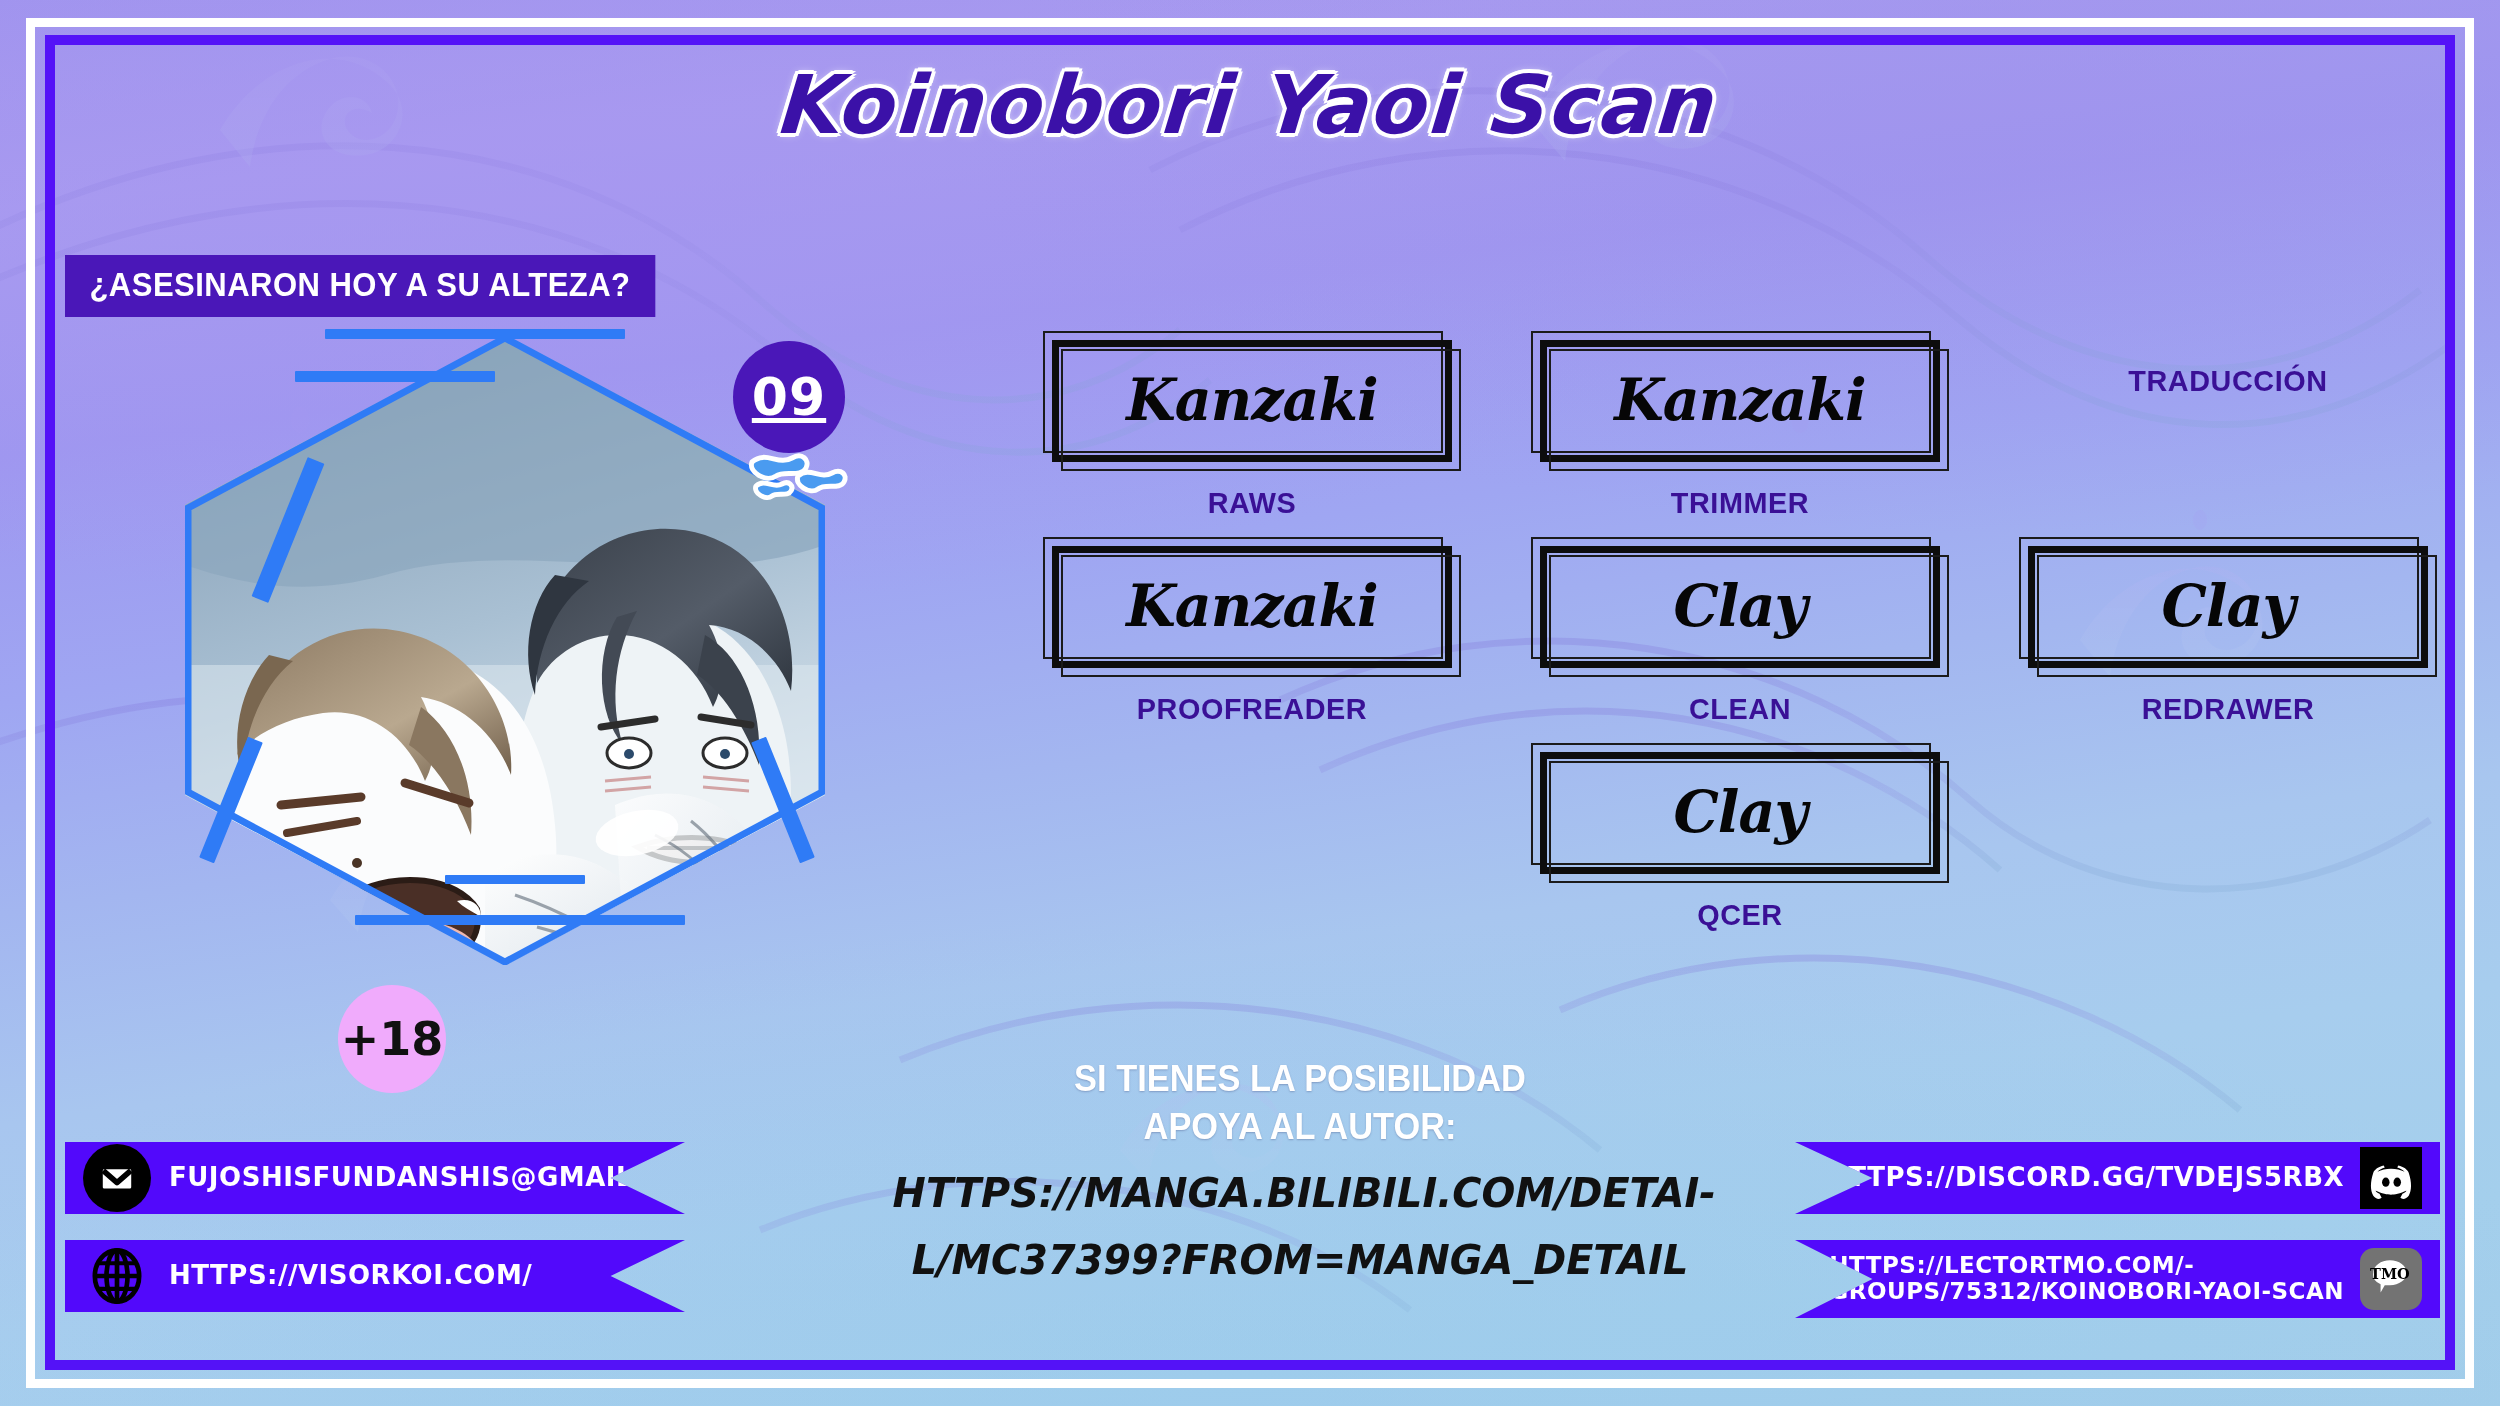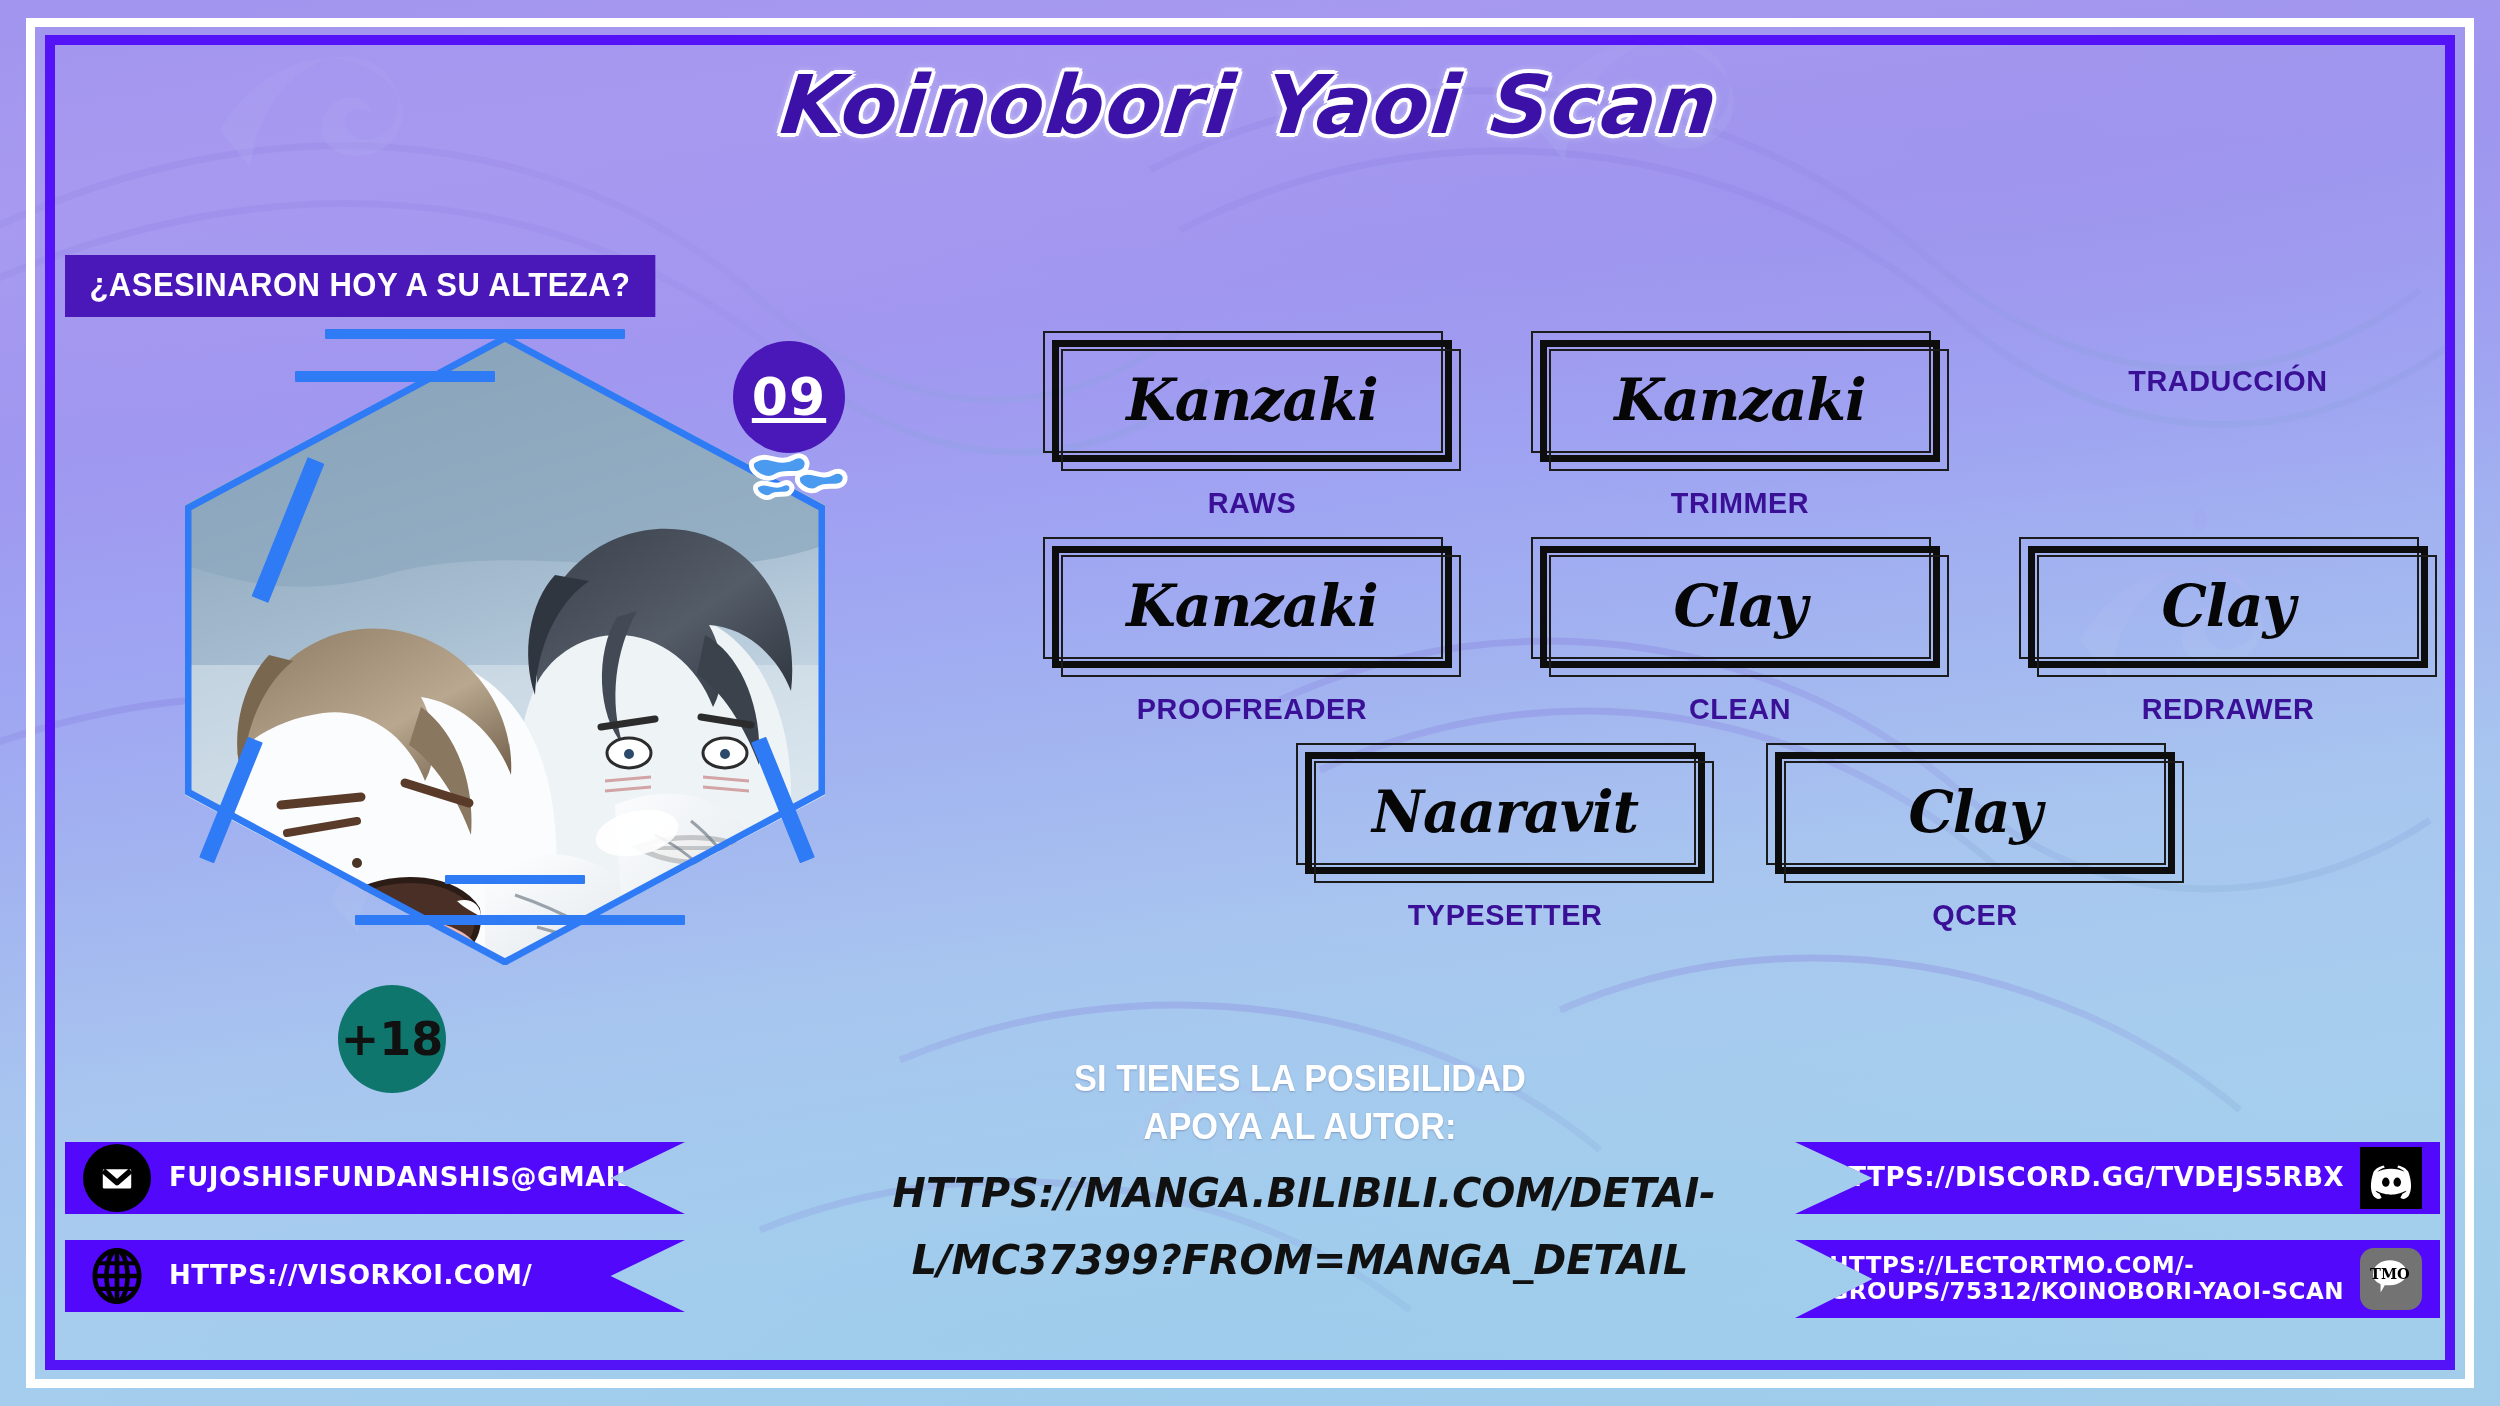--- a/index.html
+++ b/index.html
@@ -101,21 +101,21 @@
     width:112px;height:112px;border-radius:50%;
     background:#4a17b8;
     display:flex;align-items:center;justify-content:center;
     color:#fff;
     font-family:"DejaVu Sans", sans-serif;
     font-weight:700;font-size:52px;letter-spacing:1px;text-decoration:underline;
   }
   .age-badge{
     position:absolute;left:338px;top:985px;
     width:108px;height:108px;border-radius:50%;
-    background:#0f766e;
+    background:#f0abfc;
     display:flex;align-items:center;justify-content:center;
     color:#111;
     font-family:"DejaVu Sans", sans-serif;
     font-weight:700;font-size:46px;
   }
 
   
   .credits{position:absolute;left:1030px;top:340px;width:1420px;}
   .crow{display:flex;justify-content:center;gap:88px;margin-bottom:26px;}
   .crow.r3{gap:70px;}
@@ -439,29 +439,20 @@
         <div class="crole">REDRAWER</div>
       </div>
     </div>
 
     <div class="crow r3">
       <div class="credit wide">
         <div class="cbox">
           <div class="f-back"></div>
           <div class="f-main"></div>
           <div class="f-inner"></div>
-          <div class="cname">Naaravit</div>
-        </div>
-        <div class="crole">TYPESETTER</div>
-      </div>
-      <div class="credit wide">
-        <div class="cbox">
-          <div class="f-back"></div>
-          <div class="f-main"></div>
-          <div class="f-inner"></div>
           <div class="cname">Clay</div>
         </div>
         <div class="crole">QCER</div>
       </div>
     </div>
 
   </div>
 
   <div class="support">
     <div class="head">SI TIENES LA POSIBILIDAD</div>

